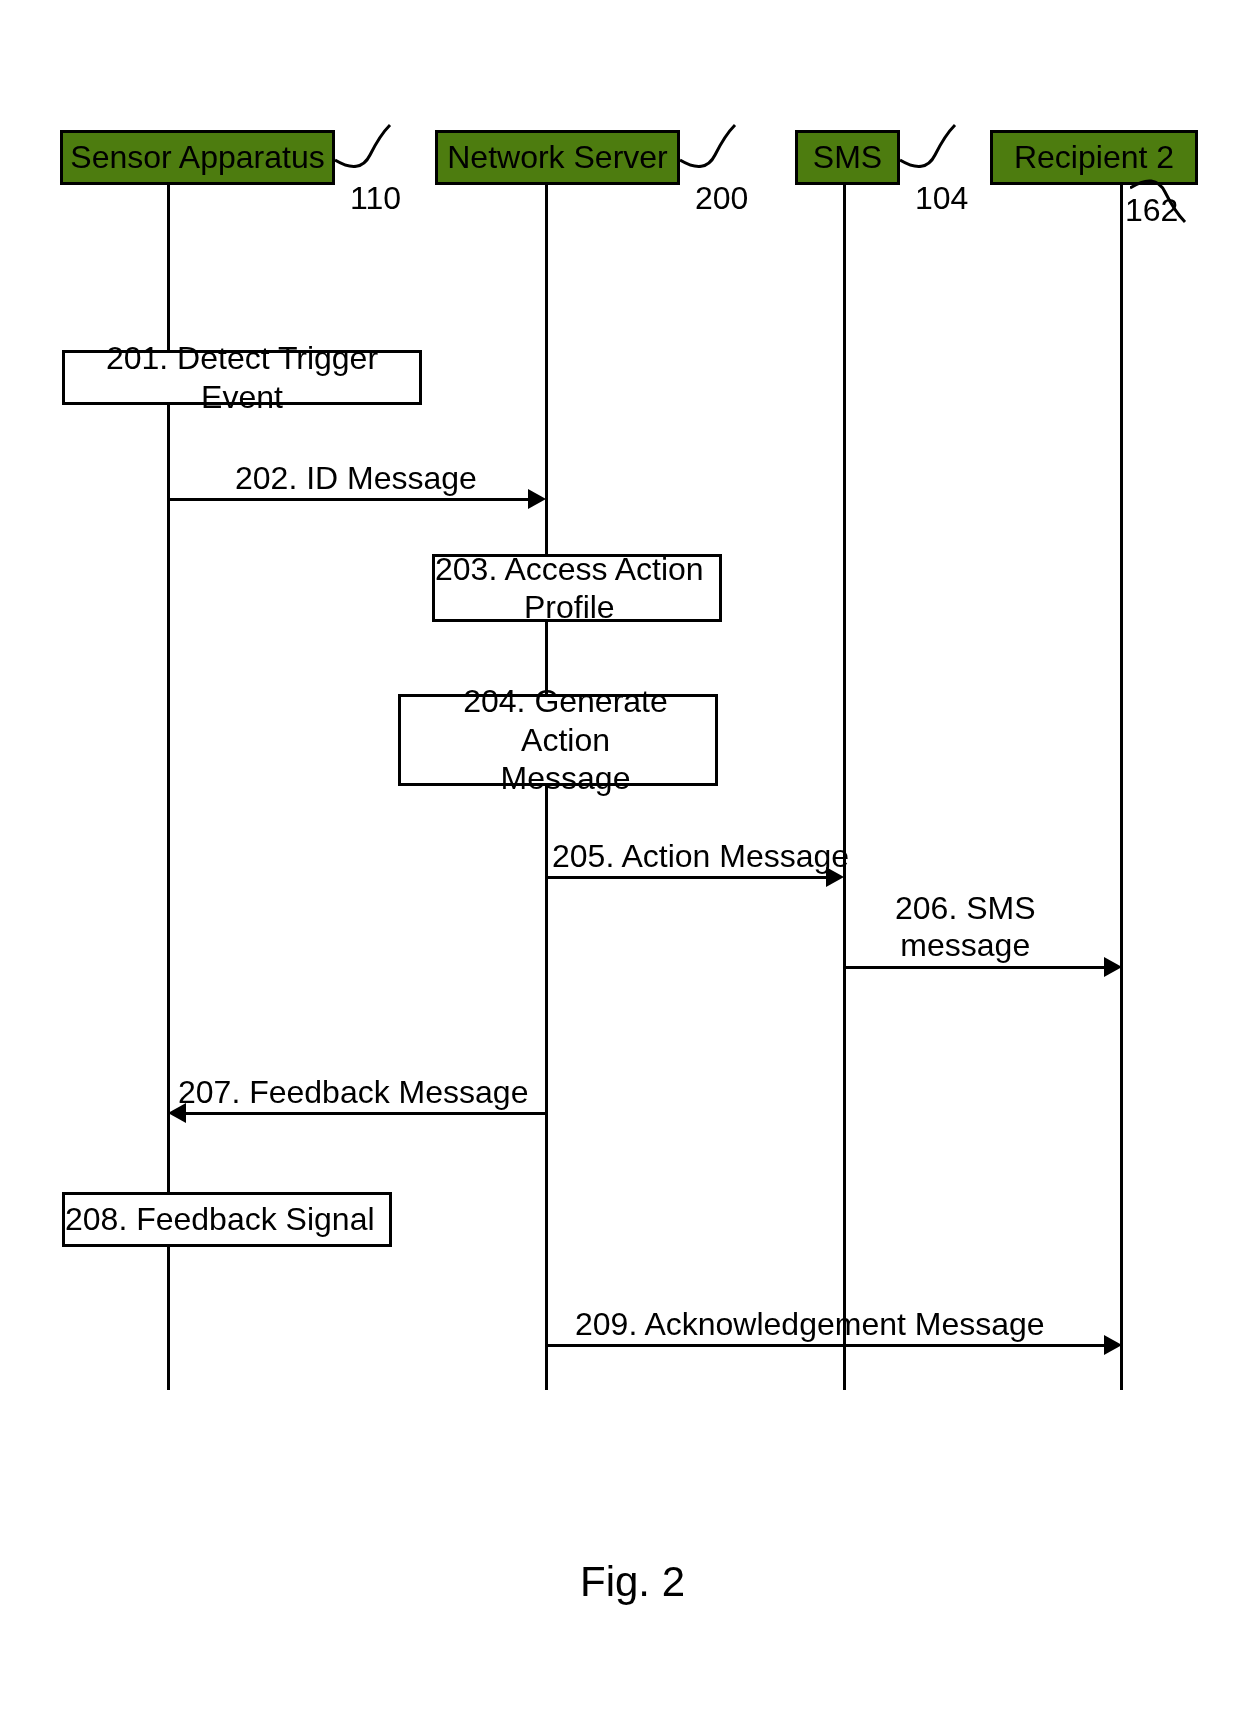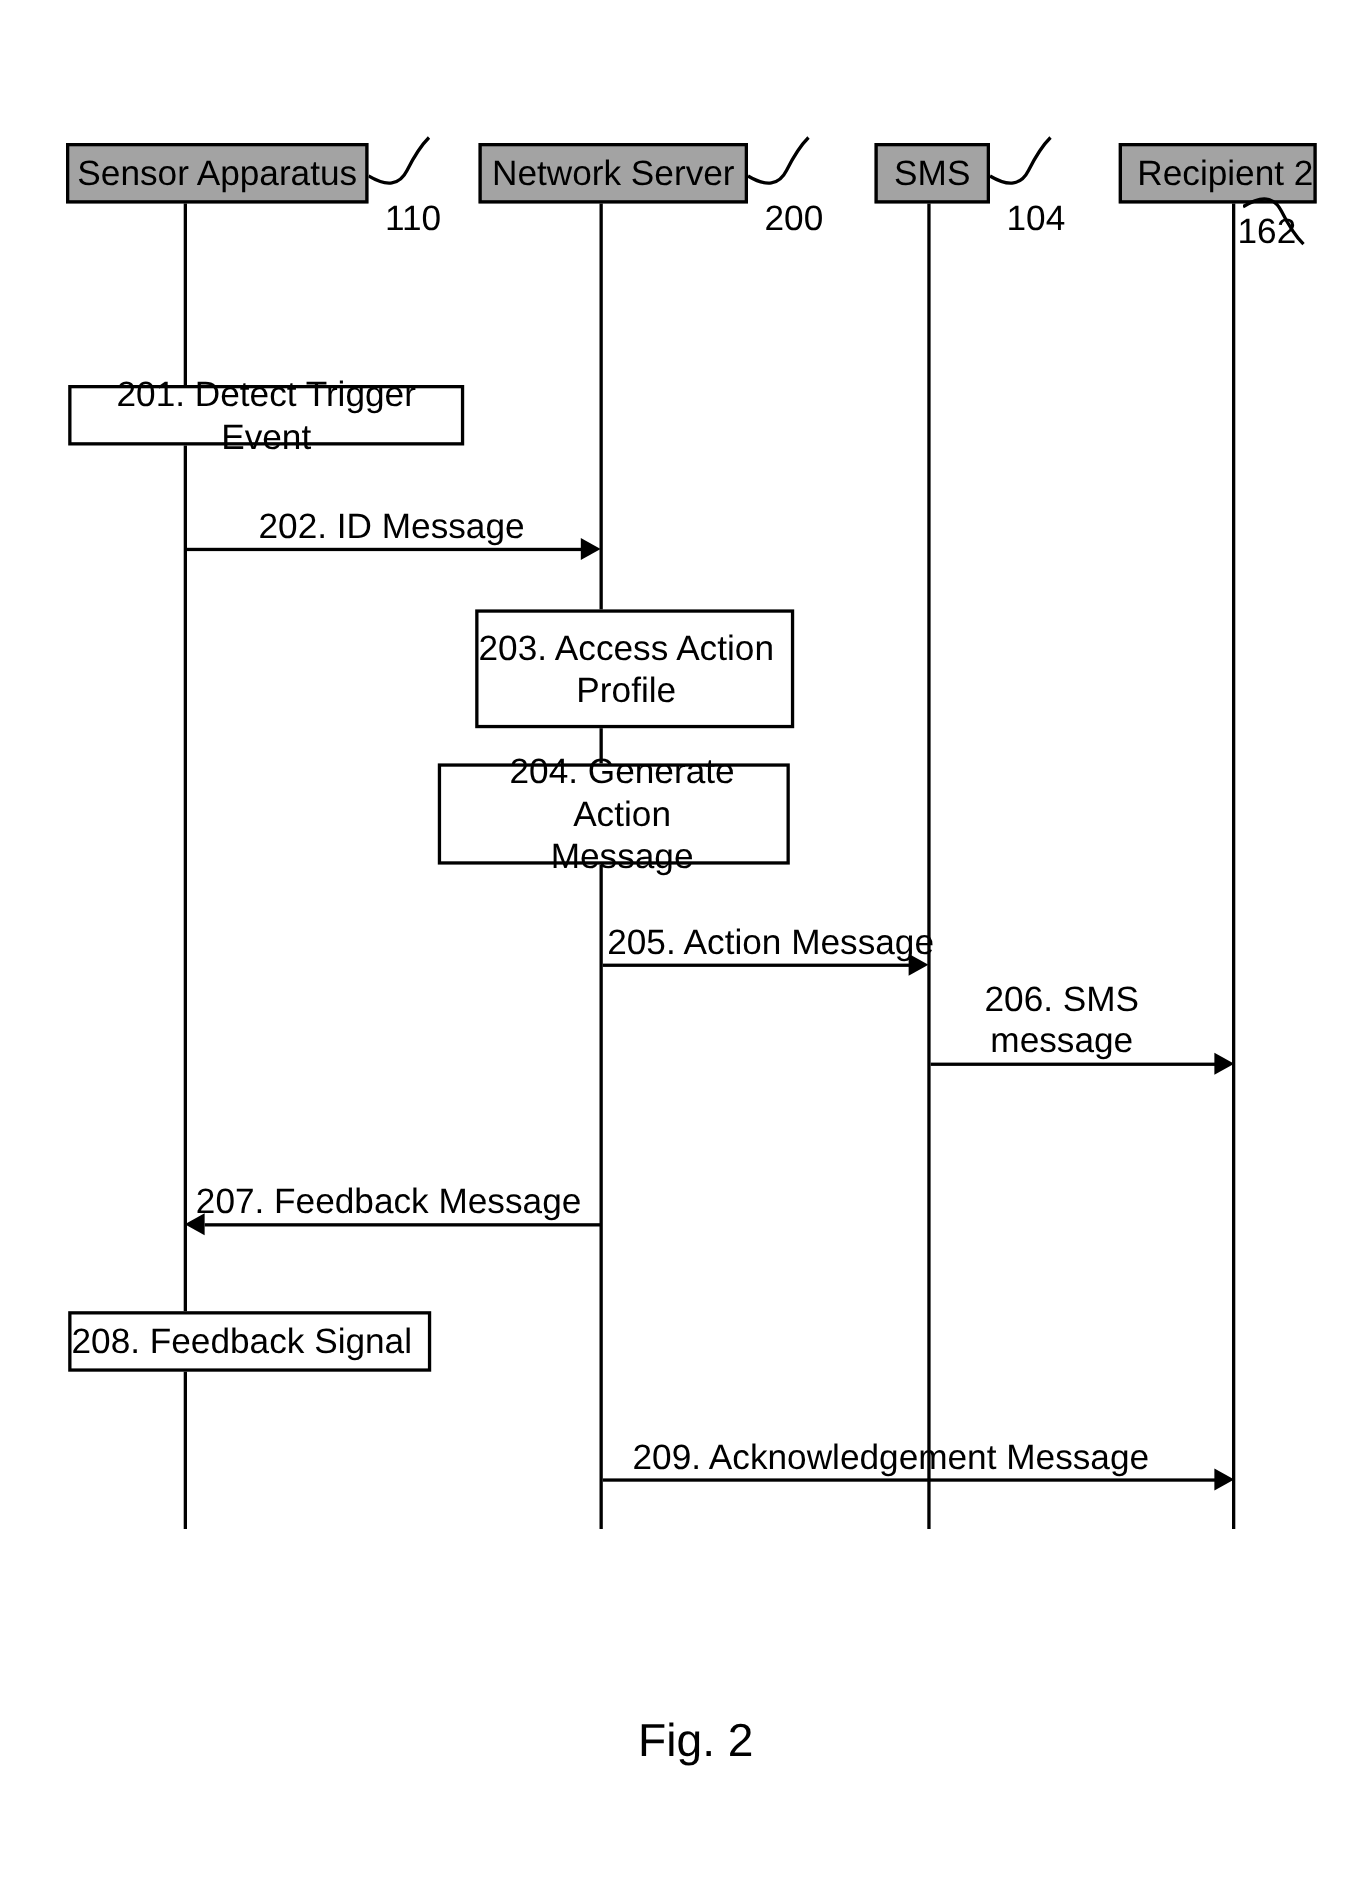--- a/index.html
+++ b/index.html
@@ -12,21 +12,21 @@
       position: relative;
     }
     .diagram {
       position: relative;
       width: 1240px;
       height: 1727px;
     }
     .actor-box {
       position: absolute;
       border: 3px solid black;
-      background: #a3a3a3;
+      background: #4d7c0f;
       display: flex;
       align-items: center;
       justify-content: center;
       font-size: 32px;
       box-sizing: border-box;
     }
     .message-box {
       position: absolute;
       border: 3px solid black;
       background: white;
@@ -102,42 +102,42 @@
   <div class="ref-label" style="left:695px; top:180px;">200</div>
 
   <div class="actor-box" style="left:795px; top:130px; width:105px; height:55px;">
     <span>SMS</span>
   </div>
   <svg class="callout-curve" style="left:900px; top:115px; width:70px; height:75px;">
     <path d="M 0 45 Q 25 60 35 40 Q 45 20 55 10" stroke="black" stroke-width="3" fill="none"></path>
   </svg>
   <div class="ref-label" style="left:915px; top:180px;">104</div>
 
-  <div class="actor-box" style="left:1017px; top:130px; width:180px; height:55px;justify-content:flex-end;">
+  <div class="actor-box" style="left:990px; top:130px; width:208px; height:55px;">
     <span>Recipient 2</span>
   </div>
   <svg class="callout-curve" style="left:1130px; top:170px; width:70px; height:75px;">
     <path d="M 0 18 Q 25 2 35 22 Q 45 42 55 52" stroke="black" stroke-width="3" fill="none"></path>
   </svg>
   <div class="ref-label" style="left:1125px; top:192px;">162</div>
 
   <div class="lifeline" style="left:167px; top:185px; height:1205px;"></div>
   <div class="lifeline" style="left:545px; top:185px; height:1205px;"></div>
   <div class="lifeline" style="left:843px; top:185px; height:1205px;"></div>
   <div class="lifeline" style="left:1120px; top:185px; height:1205px;"></div>
 
   <div class="message-box" style="left:62px; top:350px; width:360px; height:55px;">
     <span>201. Detect Trigger Event</span>
   </div>
 
   <div class="message-label" style="left:235px; top:460px;">202. ID Message</div>
   <div class="arrow-line" style="left:170px; top:498px; width:360px;"></div>
   <div class="arrowhead-right" style="left:528px; top:489px;"></div>
 
-  <div class="message-box" style="left:432px; top:554px; width:290px; height:108px; white-space:pre-line;">
+  <div class="message-box" style="left:432px; top:554px; width:290px; height:68px; white-space:pre-line;">
     <span>203. Access Action
 Profile</span>
   </div>
 
   <div class="message-box" style="left:398px; top:694px; width:320px; height:92px; white-space:pre-line;padding-left:15px;">
     <span>204. Generate Action
 Message</span>
   </div>
 
   <div class="message-label" style="left:552px; top:838px;">205. Action Message</div>

